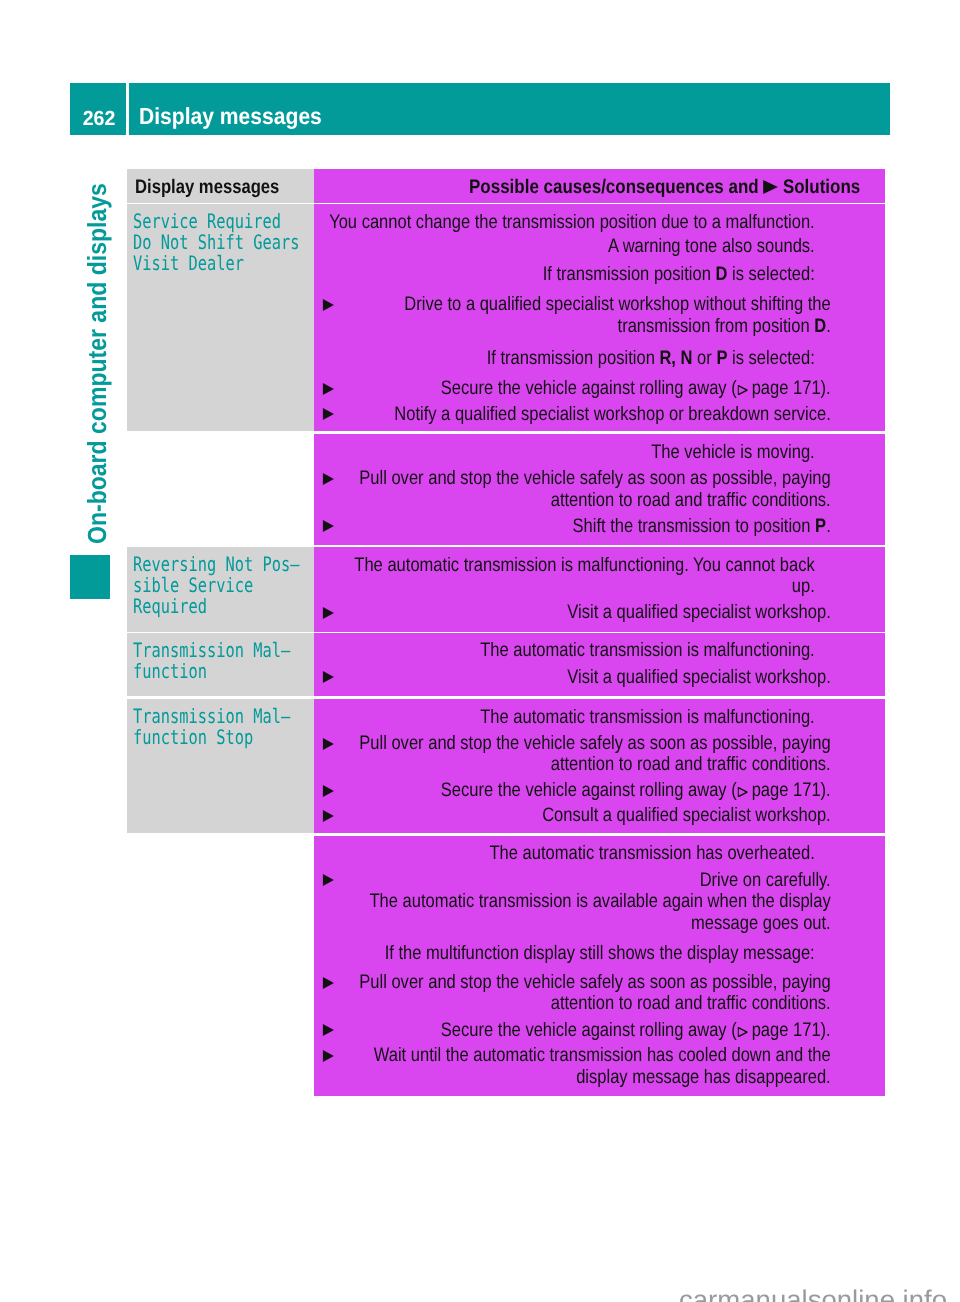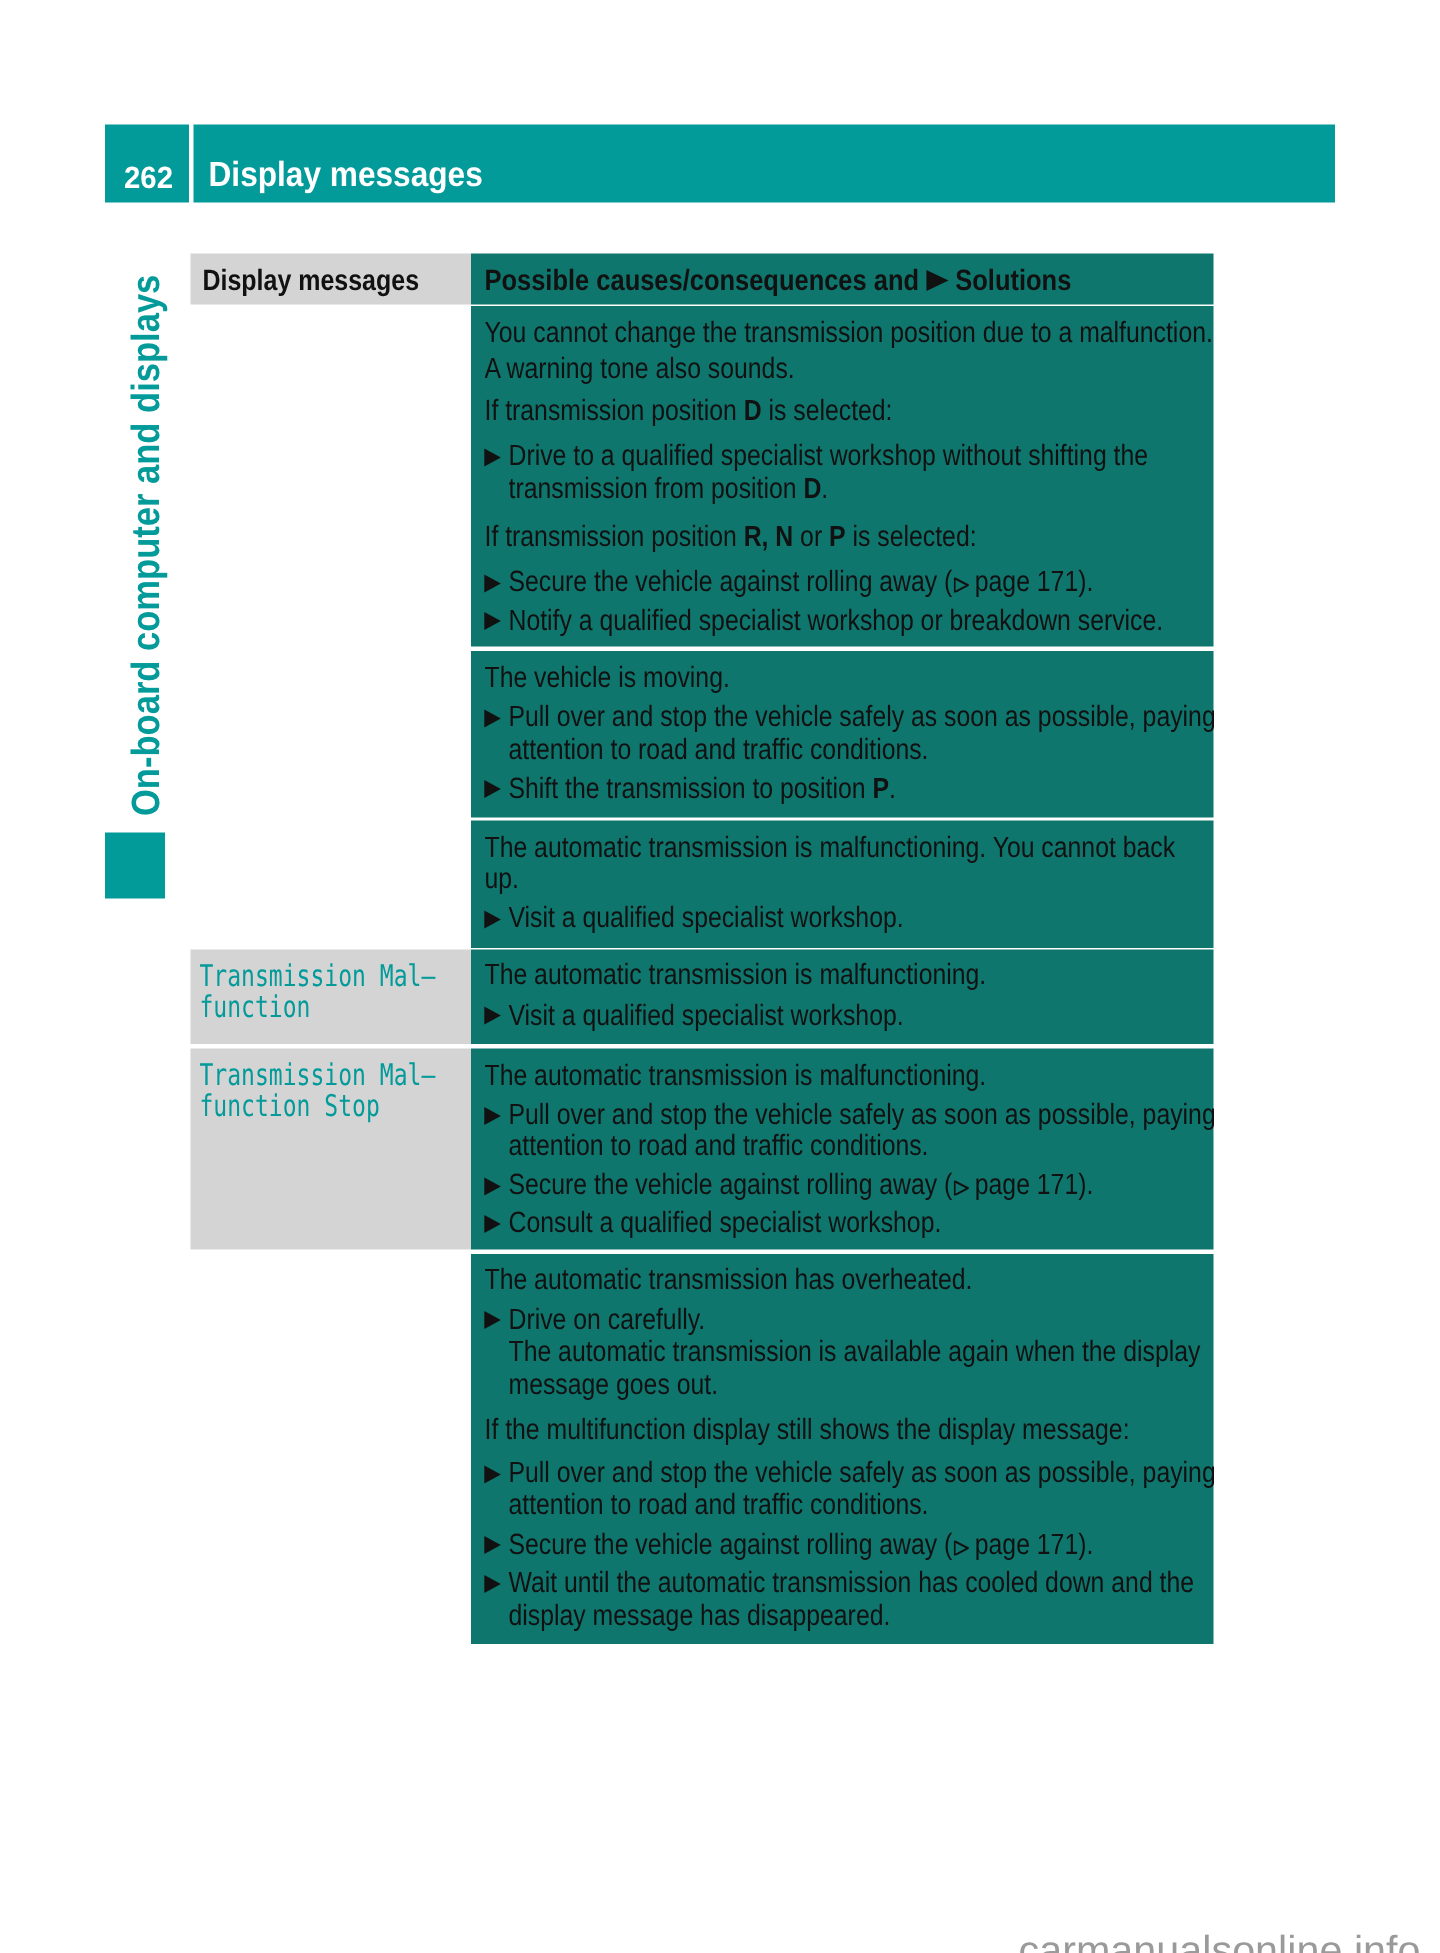--- a/index.html
+++ b/index.html
@@ -22,21 +22,21 @@
 
   
   .chap{position:absolute;left:96.7px;top:530.2px;width:0;height:0;}
   .chap .lbl{position:absolute;left:0;top:0;color:#039a9a;font-size:26.2px;font-weight:bold;
       white-space:nowrap;line-height:0;transform-origin:left top;transform:rotate(-90deg) scaleX(.8795);}
   .chapsq{position:absolute;left:70px;top:540.5px;width:40px;height:44.5px;background:#039a9a;}
 
   
   .trow{position:absolute;left:127px;width:684px;}
   .c1{position:absolute;left:0;top:0;width:186.8px;height:100%;background:#d4d4d4;overflow:hidden;}
-  .c2{position:absolute;left:186.8px;top:0;width:495px;height:100%;background:#0f766e;overflow:hidden;}
+  .c2{position:absolute;left:186.8px;top:0;width:571px;height:100%;background:#d946ef;overflow:hidden;text-align:right;}
 
   .msg{position:absolute;left:6.2px;color:#039a9a;font-family:"DejaVu Sans Mono",monospace;
       font-size:19.9px;line-height:21px;white-space:pre;
       display:block;transform:scaleX(.772);transform-origin:left top;width:240px;}
 
   .ln{position:absolute;left:9.6px;font-size:19.5px;color:#111;white-space:nowrap;
       line-height:19.5px;display:block;transform:scaleX(.8478);transform-origin:left top;width:580px;}
   .ln.ind{left:25.5px;}
   .mk{position:absolute;left:-19.3px;top:3.7px;width:0;height:0;
       border-top:6.1px solid transparent;border-bottom:6.1px solid transparent;
@@ -73,20 +73,23 @@
 <div class="chapsq"></div>
 <div class="trow" style="top:154.5px;height:34.0px">
 <div class="c1">
         <span class="hcell" style="left:7.5px;top:9.77px">Display messages</span>
       </div>
 <div class="c2">
         <span class="hcell h2" style="left:9.6px;top:9.77px"><span>Possible causes/consequences and</span> <span class="hmk" aria-label="▶"></span> <span>Solutions</span></span>
       </div>
 </div>
 <div class="trow" style="top:190.1px;height:227.4px">
+<div class="c1">
+        <span class="msg" style="top:6.68px"><span>Service Required</span><br><span>Do Not Shift Gears</span><br><span>Visit Dealer</span></span>
+      </div>
 <div class="c2">
         <span class="ln" style="top:8.7px"><span>You cannot change the transmission position due to a malfunction.</span></span>
         <span class="ln" style="top:33.0px"><span>A warning tone also sounds.</span></span>
         <span class="ln" style="top:60.9px"><span>If transmission position </span><b>D</b><span> is selected:</span></span>
         <span class="ln ind" style="top:91.0px"><span class="mk"></span><span>Drive to a qualified specialist workshop without shifting the</span></span>
         <span class="ln ind" style="top:112.9px"><span>transmission from position </span><b>D</b><span>.</span></span>
         <span class="ln" style="top:144.8px"><span>If transmission position </span><b>R, N</b><span> or </span><b>P</b><span> is selected:</span></span>
         <span class="ln ind" style="top:174.9px"><span class="mk"></span><span>Secure the vehicle against rolling away (</span><span class="pr" aria-label="▷"><svg viewBox="0 0 114 96" preserveAspectRatio="none" aria-hidden="true">
               <path d="M8 5 L106 48 L8 91 Z" fill="none" stroke="#111" stroke-width="13" stroke-linejoin="miter"></path>
             </svg></span><span> page 171).</span></span>
@@ -95,20 +98,23 @@
 </div>
 <div class="trow" style="top:420.0px;height:110.60000000000002px">
 <div class="c2">
         <span class="ln" style="top:8.5px"><span>The vehicle is moving.</span></span>
         <span class="ln ind" style="top:35.3px"><span class="mk"></span><span>Pull over and stop the vehicle safely as soon as possible, paying</span></span>
         <span class="ln ind" style="top:57.0px"><span>attention to road and traffic conditions.</span></span>
         <span class="ln ind" style="top:82.5px"><span class="mk"></span><span>Shift the transmission to position </span><b>P</b><span>.</span></span>
       </div>
 </div>
 <div class="trow" style="top:533.0px;height:84.60000000000002px">
+<div class="c1">
+        <span class="msg" style="top:6.78px"><span>Reversing Not Pos–</span><br><span>sible Service</span><br><span>Required</span></span>
+      </div>
 <div class="c2">
         <span class="ln" style="top:8.6px"><span>The automatic transmission is malfunctioning. You cannot back</span></span>
         <span class="ln" style="top:29.8px"><span>up.</span></span>
         <span class="ln ind" style="top:56.0px"><span class="mk"></span><span>Visit a qualified specialist workshop.</span></span>
       </div>
 </div>
 <div class="trow" style="top:619.3px;height:63.200000000000045px">
 <div class="c1">
         <span class="msg" style="top:6.78px"><span>Transmission Mal–</span><br><span>function</span></span>
       </div>

